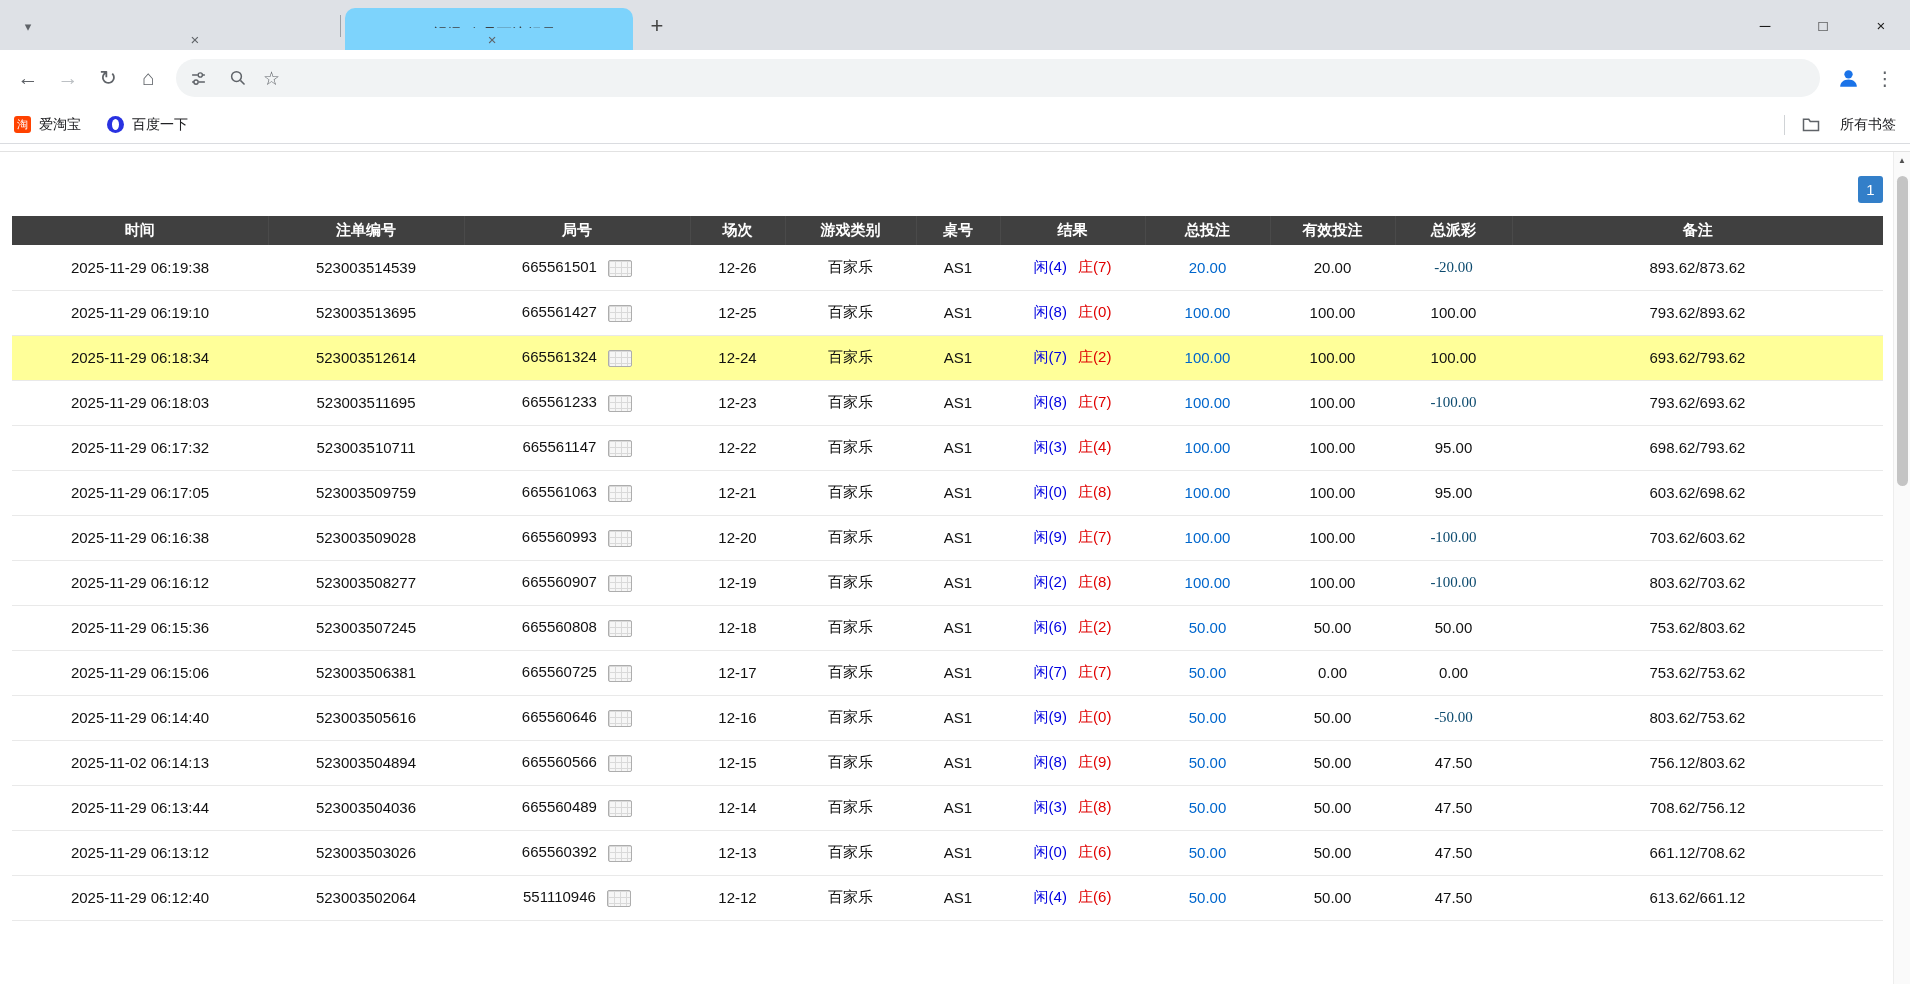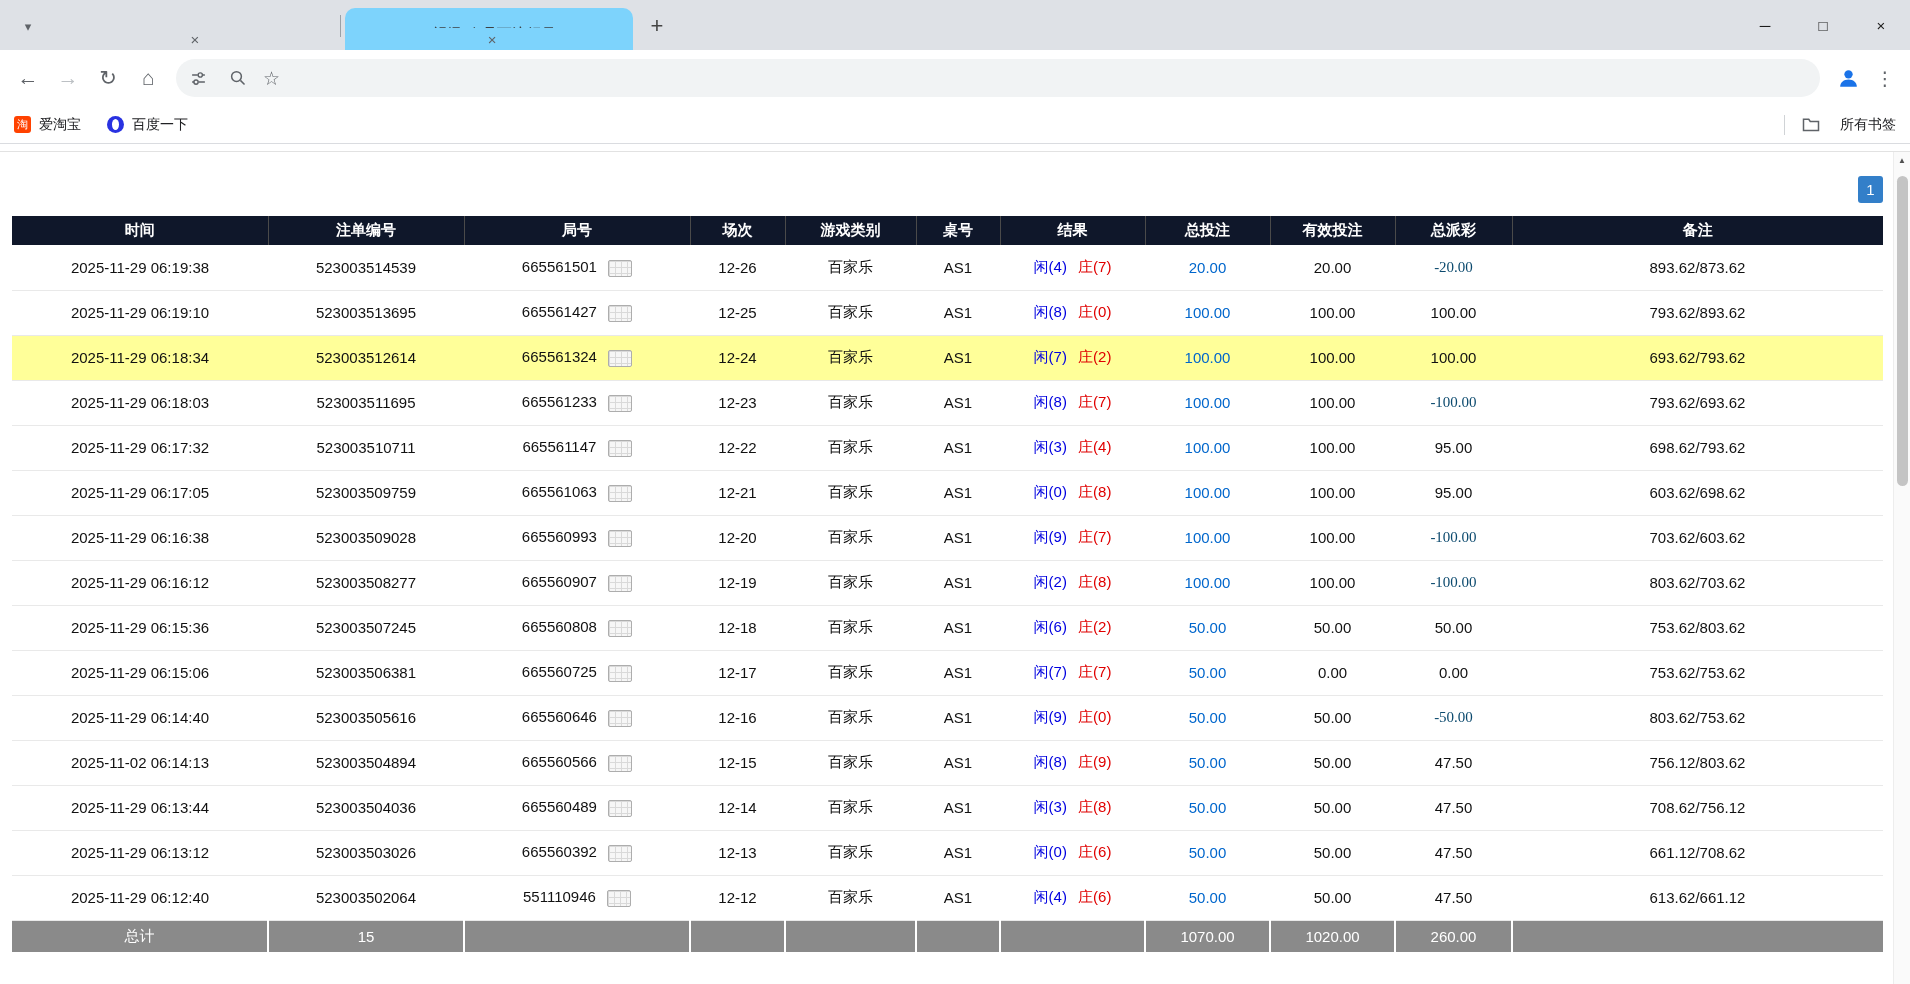--- a/index.html
+++ b/index.html
@@ -53,21 +53,21 @@
   .sb-thumb { position:absolute; top:24px; left:3px; width:11px; height:310px; background:#c4c4c4; border-radius:6px; }
 
   .pager-row { display:flex; justify-content:flex-end; padding:32px 27px 0 0; }
   .page-btn { min-width:25px; height:27px; padding:0 8px; background:#337FC9; color:#fff; font-size:15px; display:flex; align-items:center; justify-content:center; border-radius:3px; }
 
   table.bet { width:1871px; margin:13px 0 0 12px; border-collapse:collapse; table-layout:fixed; }
   col.c0{width:256px} col.c1{width:196px} col.c2{width:226px} col.c3{width:95px}
   col.c4{width:131px} col.c5{width:84px} col.c6{width:145px} col.c7{width:125px}
   col.c8{width:125px} col.c9{width:117px} col.c10{width:auto}
 
-  thead th { background:#0f172a; color:#fff; font-size:15px; font-weight:bold; height:29px; text-align:center; border-right:1px solid #4a4a4a; }
+  thead th { background:#404040; color:#fff; font-size:15px; font-weight:bold; height:29px; text-align:center; border-right:1px solid #4a4a4a; }
   thead th:last-child { border-right:none; }
 
   tbody td { height:45px; text-align:center; font-size:15px; color:#111; border-bottom:1px solid #e9e9e9; background:#fff; white-space:nowrap; overflow:hidden; }
   tbody tr.hl td { background:#FFFF99; }
   .player { color:#0000E0; margin-right:7px; }
   .banker { color:#E00000; }
   td.bet-link { color:#0066CC; }
   td.neg { color:#0c4a6e;font-family:Liberation Serif, serif; }
 
   .road-icon { display:inline-block; vertical-align:middle; width:24px; height:17px; margin-left:7px; border:1px solid #adadad; border-radius:2px;
@@ -479,33 +479,20 @@
       <span class="player">闲(4)</span>
       <span class="banker">庄(6)</span>
     </td>
     <td class="bet-link">50.00</td>
     <td>50.00</td>
     <td>47.50</td>
     <td>613.62/661.12</td>
   </tr>
         </tbody>
       <tfoot>
-        <tr>
-          <td>总计</td>
-          <td>15</td>
-          <td></td>
-          <td></td>
-          <td></td>
-          <td></td>
-          <td></td>
-          <td>1070.00</td>
-          <td>1020.00</td>
-          <td>260.00</td>
-          <td></td>
-        </tr>
       </tfoot>
     </table>
 
     <div class="scrollbar">
       <div class="sb-up">▲</div>
       <div class="sb-thumb"></div>
     </div>
   </div>
 
 </div>

